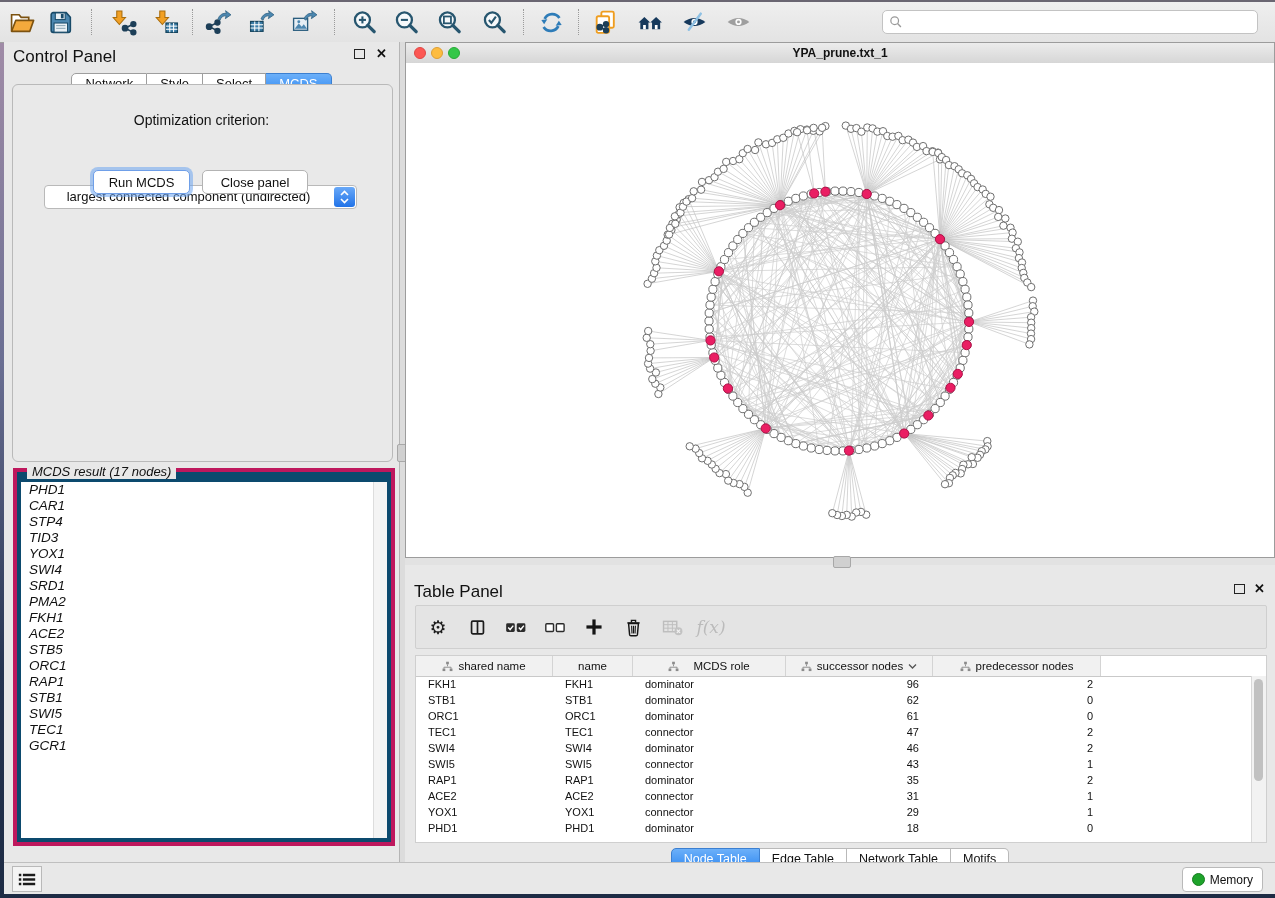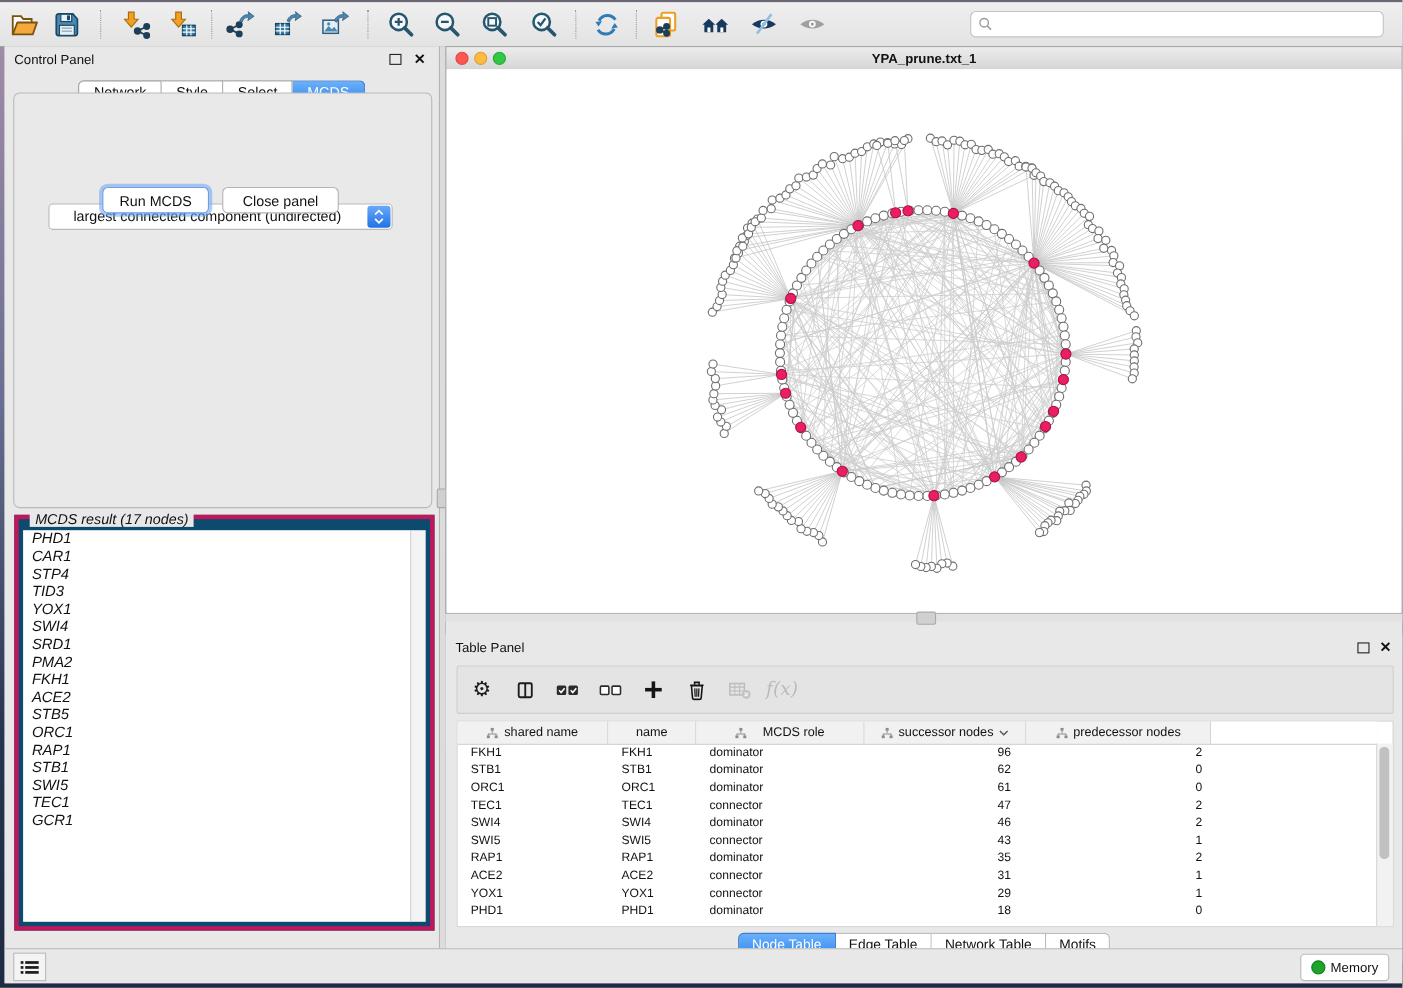--- a/index.html
+++ b/index.html
@@ -15,21 +15,21 @@
   #toolbar{left:0;top:2px;width:1275px;height:40px;background:linear-gradient(#efefef,#e3e3e3);border-bottom:1px solid #9f9f9f;}
   .tb-btn{position:absolute;top:3px;width:34px;height:34px;display:flex;align-items:center;justify-content:center;}
   .tb-btn svg{width:27px;height:27px;}
   .tb-sep{position:absolute;top:7px;width:0;height:26px;border-left:1px dotted #9a9a9a;}
   #search-box{position:absolute;left:882px;top:8px;width:376px;height:24px;background:#fff;border:1px solid #c3c3c3;border-radius:5px;display:flex;align-items:center;padding-left:6px;box-sizing:border-box;}
   #search-box svg{width:14px;height:14px;margin-right:4px;}
   #search-input{border:none;outline:none;flex:1;font:13px "Liberation Sans",sans-serif;background:transparent;height:18px;}
   
   #control-panel{left:4px;top:42px;width:396px;height:820px;background:#e8e8e8;box-sizing:border-box;border-right:1px solid #b5b5b5;}
   .panel-title-row{position:absolute;left:0;top:0;right:0;height:24px;}
-  .panel-title{position:absolute;left:9px;top:5px;font-size:12px;color:#111;}
+  .panel-title{position:absolute;left:9px;top:5px;font-size:17px;color:#111;}
   .float-icon{position:absolute;top:7px;width:11px;height:10px;border:1.5px solid #222;box-sizing:border-box;}
   .close-icon{position:absolute;top:3px;font-size:13px;font-weight:bold;color:#111;line-height:18px;}
   #cp-float{right:34px;} #cp-close{right:12px;}
   #cp-tabs{position:absolute;left:0;top:31px;width:100%;display:flex;justify-content:center;}
   .ctab{height:20px;line-height:20px;padding:0 13px;font-size:13px;background:#fff;border:1px solid #9e9e9e;border-left:none;color:#111;}
   .ctab:first-child{border-left:1px solid #9e9e9e;border-radius:5px 0 0 5px;}
   .ctab:last-child{border-radius:0 5px 5px 0;}
   .ctab.active{background:linear-gradient(#6cb0f9,#2e87f1);color:#fff;border-color:#3b7fd0;}
   #cp-box{position:absolute;left:8px;top:42px;width:379px;height:376px;border:1px solid #b9b9b9;border-radius:6px;background:#e9e9e9;}
   #opt-label{position:absolute;left:0;top:70px;width:100%;text-align:center;font-size:14px;}
@@ -266,20 +266,21 @@
     <span class="float-icon" id="cp-float"></span>
     <span class="close-icon" id="cp-close">✕</span>
   </div>
   <div id="cp-tabs">
       <div class="ctab">Network</div>
       <div class="ctab">Style</div>
       <div class="ctab">Select</div>
       <div class="ctab active">MCDS</div>
     </div>
   <div id="cp-box"></div>
+  <div id="opt-label">Optimization criterion:</div>
   <div id="combo">
     <span id="combo-text">largest connected component (undirected)</span>
     <span id="combo-stepper">
       <svg viewBox="0 0 9 7">
           <path d="M1 5 L4.5 1.5 8 5" fill="none" stroke="#fff" stroke-width="1.6"></path>
         </svg>
       <svg viewBox="0 0 9 7">
           <path d="M1 2 L4.5 5.5 8 2" fill="none" stroke="#fff" stroke-width="1.6"></path>
         </svg>
     </span>

